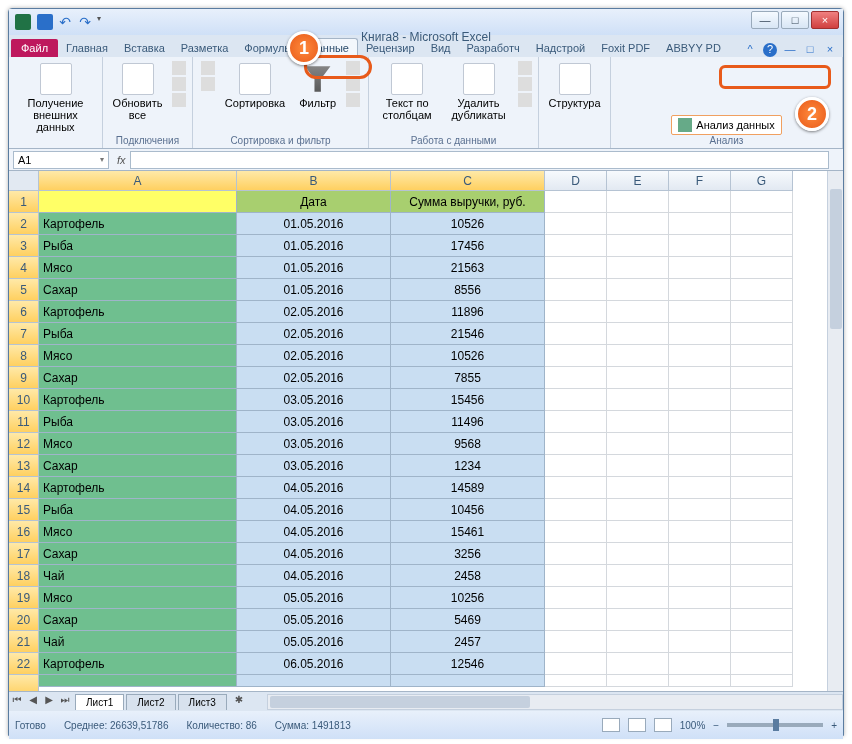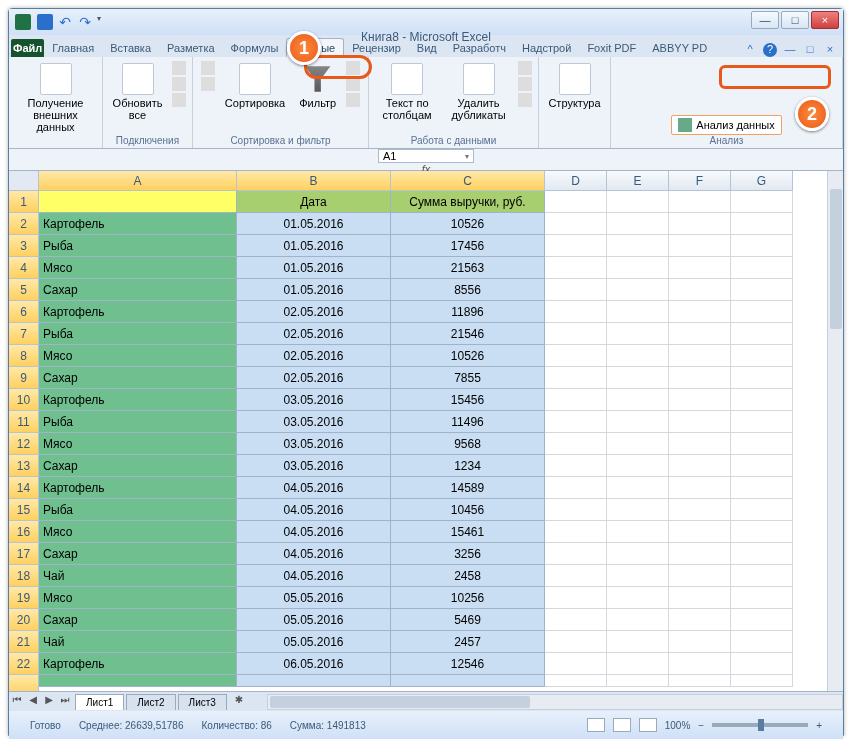--- a/index.html
+++ b/index.html
@@ -13,42 +13,42 @@
 .qat .save{background:#2a6fc9;border-radius:2px;}
 .qat .undo,.qat .redo{color:#2a6fc9;font-size:14px;line-height:16px;text-align:center;}
 .qat .dd{font-size:8px;color:#555;}
 .titlebar .title { position:absolute; left:50%; transform:translateX(-50%);margin-top:29px; }
 .winbtns { position:absolute; right:4px; top:2px; display:flex; gap:2px;}
 .winbtn { width:28px; height:18px; border:1px solid #9ab; background:linear-gradient(#f5faff,#d8e6f5); border-radius:2px; font-size:11px; text-align:center; line-height:16px; color:#345;}
 .winbtn.close{ background:linear-gradient(#f08080,#d04040); color:#fff; border-color:#a03030;}
 
 .tabs { height:22px; background:#dce6f2; display:flex; align-items:flex-end; font-size:11px; padding-left:2px;}
 .tab { padding:3px 8px; color:#3a5a7a; cursor:pointer;}
-.tab.file { background:#14532d; color:#fff; border-radius:2px 2px 0 0; font-weight:bold; padding:3px 2px;}
+.tab.file { background:#be185d; color:#fff; border-radius:2px 2px 0 0; font-weight:normal; padding:3px 10px;}
 .tab.active { background:#f3f7fc; border:1px solid #a5b5c7; border-bottom:none; border-radius:3px 3px 0 0; color:#2a4a6a;}
 .tabs .helpicons{ margin-left:auto; display:flex; gap:6px; padding-right:6px; font-size:11px; color:#2a6fc9;}
 .tabs .helpicons span{width:14px;height:14px;display:inline-block;text-align:center;}
 
 .ribbon { height:92px; background:#eef3fa; border-bottom:1px solid #a5b5c7; display:flex; font-size:11px; position:relative;}
 .group { border-right:1px solid #c5d0de; padding:4px 6px 2px; display:flex; flex-direction:column; align-items:center; justify-content:space-between;}
 .group .gbody{ display:flex; gap:6px; align-items:flex-start; flex:1;}
 .group .gtitle{ color:#5a7090; font-size:10px; text-align:center; width:100%;}
 .bigbtn { display:flex; flex-direction:column; align-items:center; gap:2px; padding:2px 4px; cursor:pointer; text-align:center; line-height:1.1;}
 .bigbtn .ico{width:32px;height:32px;border:1px solid #c0c8d4;background:#fff;border-radius:2px;}
 .smallstack{display:flex;flex-direction:column;gap:2px;justify-content:center;}
 .smallstack span{font-size:10px;cursor:pointer;display:flex;align-items:center;gap:2px;}
 .smallstack .sm-ico{width:14px;height:14px;background:#ddd;display:inline-block;}
 
 .analyze-btn { border:1px solid #f0a060 !important; background:#fff; padding:2px 6px; display:flex; align-items:center; gap:4px; cursor:pointer; border-radius:2px;}
 .callout1{position:absolute;left:278px;top:22px;width:34px;height:34px;border-radius:50%;background:radial-gradient(#ff8a3c,#e85a1a);border:3px solid #fff;box-shadow:0 1px 3px rgba(0,0,0,.5);color:#fff;font-weight:bold;font-size:18px;display:flex;align-items:center;justify-content:center;z-index:10;}
 .callout2{position:absolute;right:14px;top:88px;width:34px;height:34px;border-radius:50%;background:radial-gradient(#ff8a3c,#e85a1a);border:3px solid #fff;box-shadow:0 1px 3px rgba(0,0,0,.5);color:#fff;font-weight:bold;font-size:18px;display:flex;align-items:center;justify-content:center;z-index:10;}
 .tab-highlight{position:absolute;left:295px;top:46px;width:68px;height:24px;border:3px solid #e85a1a;border-radius:12px;z-index:9;pointer-events:none;}
 .analyze-highlight{position:absolute;right:12px;top:56px;width:112px;height:24px;border:3px solid #e85a1a;border-radius:6px;z-index:9;pointer-events:none;}
 
-.namebar{height:22px;border-bottom:1px solid #a5b5c7;display:flex;align-items:center;font-size:11px;background:#eef3fa;flex-direction:column;}
+.namebar{height:22px;border-bottom:1px solid #a5b5c7;display:flex;align-items:center;font-size:11px;background:#eef3fa;}
 .namebox{width:96px;border:1px solid #abc;background:#fff;height:18px;margin:0 4px;padding:0 4px;display:flex;align-items:center;}
 .fx{margin:0 4px;font-style:italic;color:#555;}
 .formulabar{flex:1;border:1px solid #abc;background:#fff;height:18px;margin-right:14px;}
 
 .sheet{position:relative;height:520px;overflow:hidden;}
 .grid{display:grid;grid-template-columns:30px 198px 154px 154px 62px 62px 62px 62px;font-size:12px;}
 .colhdr{background:linear-gradient(#f7fafd,#e2e9f2);border:1px solid #b5c3d3;border-top:none;border-left:none;text-align:center;height:20px;line-height:20px;color:#3a5a7a;}
 .colhdr.sel{background:linear-gradient(#ffe9a8,#ffd060);}
 .rowhdr{background:linear-gradient(#f7fafd,#e2e9f2);border:1px solid #b5c3d3;border-top:none;border-left:none;text-align:center;color:#3a5a7a;height:22px;line-height:22px;}
 .rowhdr.sel{background:linear-gradient(#ffe9a8,#ffd060);}
@@ -65,21 +65,21 @@
 .scroll-v{position:absolute;right:0;top:0;width:16px;height:520px;background:#e8ecf2;border-left:1px solid #c5d0de;}
 .scroll-thumb-v{position:absolute;top:18px;left:2px;width:12px;height:140px;background:#c5d0de;border-radius:2px;}
 
 .tabsheet{height:20px;background:#dce6f2;display:flex;align-items:center;font-size:10px;border-top:1px solid #a5b5c7;}
 .navbtn{width:16px;height:16px;text-align:center;color:#555;cursor:pointer;}
 .sheettab{padding:2px 10px;background:#fff;border:1px solid #9ab;border-bottom:none;margin-left:2px;cursor:pointer;}
 .sheettab.inactive{background:#d8e2ee;}
 .hscroll{flex:1;margin-left:20px;height:16px;background:#e8ecf2;position:relative;border:1px solid #c5d0de;}
 .hthumb{position:absolute;left:2px;top:1px;width:260px;height:12px;background:#c5d0de;border-radius:2px;}
 
-.statusbar{height:28px;background:linear-gradient(#e8f0fb,#cfe0f7);display:flex;align-items:center;font-size:10px;color:#3a5a7a;padding:0 21px;gap:18px;}
+.statusbar{height:28px;background:linear-gradient(#e8f0fb,#cfe0f7);display:flex;align-items:center;font-size:10px;color:#3a5a7a;padding:0 6px;gap:18px;}
 .statusbar .right{margin-left:auto;display:flex;gap:8px;align-items:center;}
 .viewbtn{width:18px;height:14px;border:1px solid #9ab;background:#fff;}
 .zoom-slider{width:96px;height:4px;background:#9ab;position:relative;}
 .zoom-thumb{position:absolute;left:46px;top:-4px;width:6px;height:12px;background:#5a7ca0;}
 </style>
 </head>
 <body>
 
 <div class="window">
 

